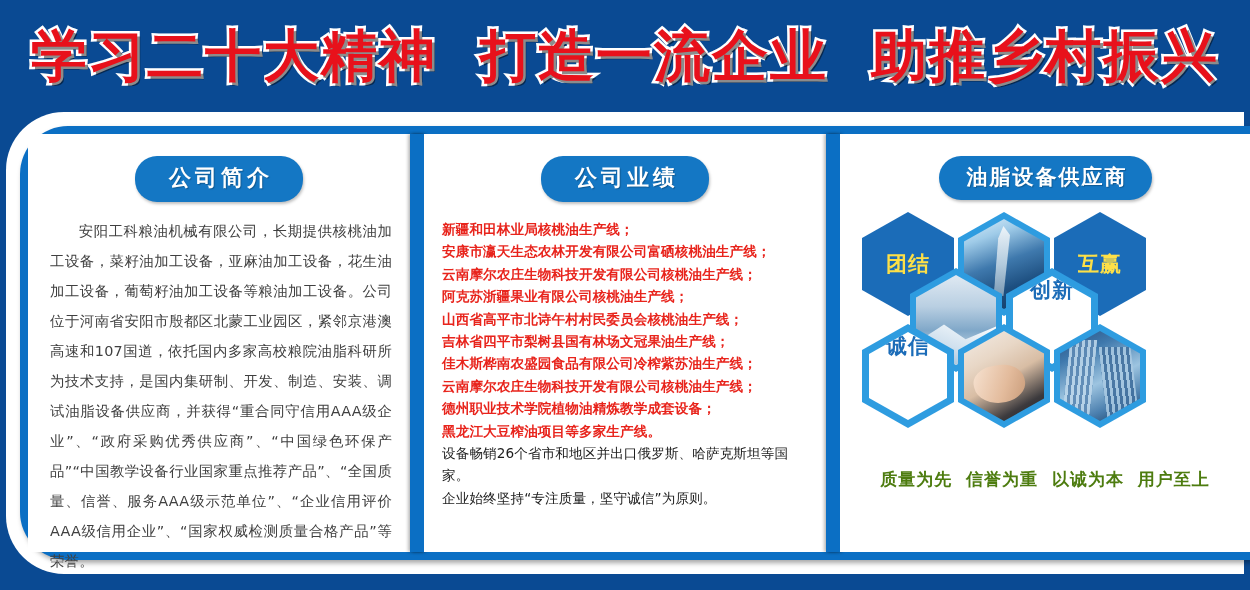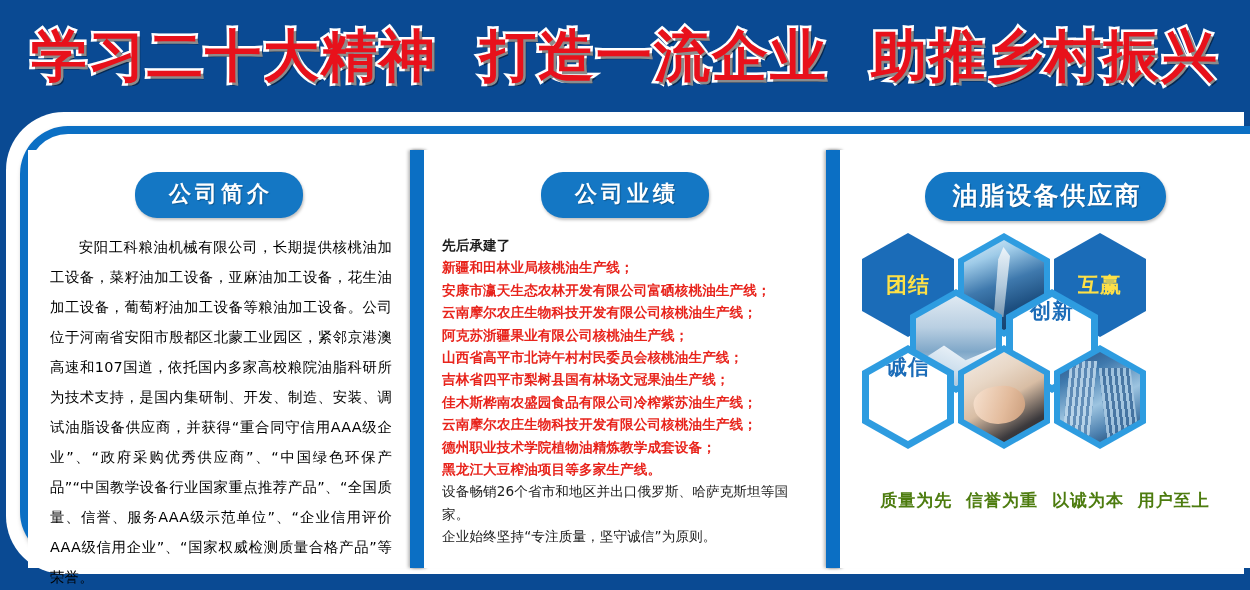--- a/index.html
+++ b/index.html
@@ -46,21 +46,21 @@
   }
   .plate-inner{
     position:absolute;left:28px;top:134px;width:1222px;height:418px;
     background:#ffffff;
     border-radius:40px 0 0 40px;
     z-index:4;
     overflow:hidden;
   }
 
   
-  .cols{position:absolute;left:28px;top:134px;width:1222px;height:418px;z-index:5;margin-top:16px;}
+  .cols{position:absolute;left:28px;top:134px;width:1222px;height:418px;z-index:5;}
   .col{position:absolute;top:0;height:418px;background:#ffffff;box-sizing:border-box;}
   .col-sep{
     position:absolute;top:0;width:14px;height:418px;background:#0b6fc4;
     box-shadow:2px 0 3px rgba(0,0,0,.45), -2px 0 3px rgba(0,0,0,.25);
   }
 
   .col1{left:0;width:382px;}
   .sep1{left:382px;}
   .col2{left:396px;width:402px;}
   .sep2{left:798px;}
@@ -79,30 +79,30 @@
     text-align:center;
     padding:7px 30px 9px 34px;
     display:table;
     text-shadow:1px 1px 1px rgba(0,0,0,.25);
     box-shadow:1px 2px 3px rgba(0,0,0,.25);
   }
   .pill.outline{
     background:#1477c4;
     border-radius:24px;
     padding:7px 24px 9px 28px;
-    font-size:25px;letter-spacing:2px;
+    font-size:21px;letter-spacing:2px;
   }
 
   
   .body1{
     margin:14px 18px 0 22px;
     font-family:"DejaVu Sans","Liberation Sans",sans-serif;
     font-size:14.4px;
     line-height:30px;
-    color:#000000;
+    color:#404040;
     text-align:justify;
     text-indent:2em;
     letter-spacing:.2px;
   }
 
   
   .body2{
     margin:16px 14px 0 18px;
     font-family:"DejaVu Sans","Liberation Sans",sans-serif;
     font-size:13.6px;
@@ -221,21 +221,20 @@
     <div class="col col1">
       <div class="pill">公司简介</div>
       <div class="body1">安阳工科粮油机械有限公司，长期提供核桃油加工设备，菜籽油加工设备，亚麻油加工设备，花生油加工设备，葡萄籽油加工设备等粮油加工设备。公司位于河南省安阳市殷都区北蒙工业园区，紧邻京港澳高速和107国道，依托国内多家高校粮院油脂科研所为技术支持，是国内集研制、开发、制造、安装、调试油脂设备供应商，并获得“重合同守信用AAA级企业”、“政府采购优秀供应商”、“中国绿色环保产品”“中国教学设备行业国家重点推荐产品”、“全国质量、信誉、服务AAA级示范单位”、“企业信用评价AAA级信用企业”、“国家权威检测质量合格产品”等荣誉。</div>
     </div>
 
     <div class="col-sep sep1"></div>
 
     <div class="col col2">
       <div class="pill">公司业绩</div>
       <div class="body2">
-        <div class="lead">先后承建了</div>
         <div>
           <span class="proj">新疆和田林业局核桃油生产线；</span>
           <span class="proj">安康市瀛天生态农林开发有限公司富硒核桃油生产线；</span>
           <span class="proj">云南摩尔农庄生物科技开发有限公司核桃油生产线；</span>
           <span class="proj">阿克苏浙疆果业有限公司核桃油生产线；</span>
           <span class="proj">山西省高平市北诗午村村民委员会核桃油生产线；</span>
           <span class="proj">吉林省四平市梨树县国有林场文冠果油生产线；</span>
           <span class="proj">佳木斯桦南农盛园食品有限公司冷榨紫苏油生产线；</span>
           <span class="proj">云南摩尔农庄生物科技开发有限公司核桃油生产线；</span>
           <span class="proj">德州职业技术学院植物油精炼教学成套设备；</span>

